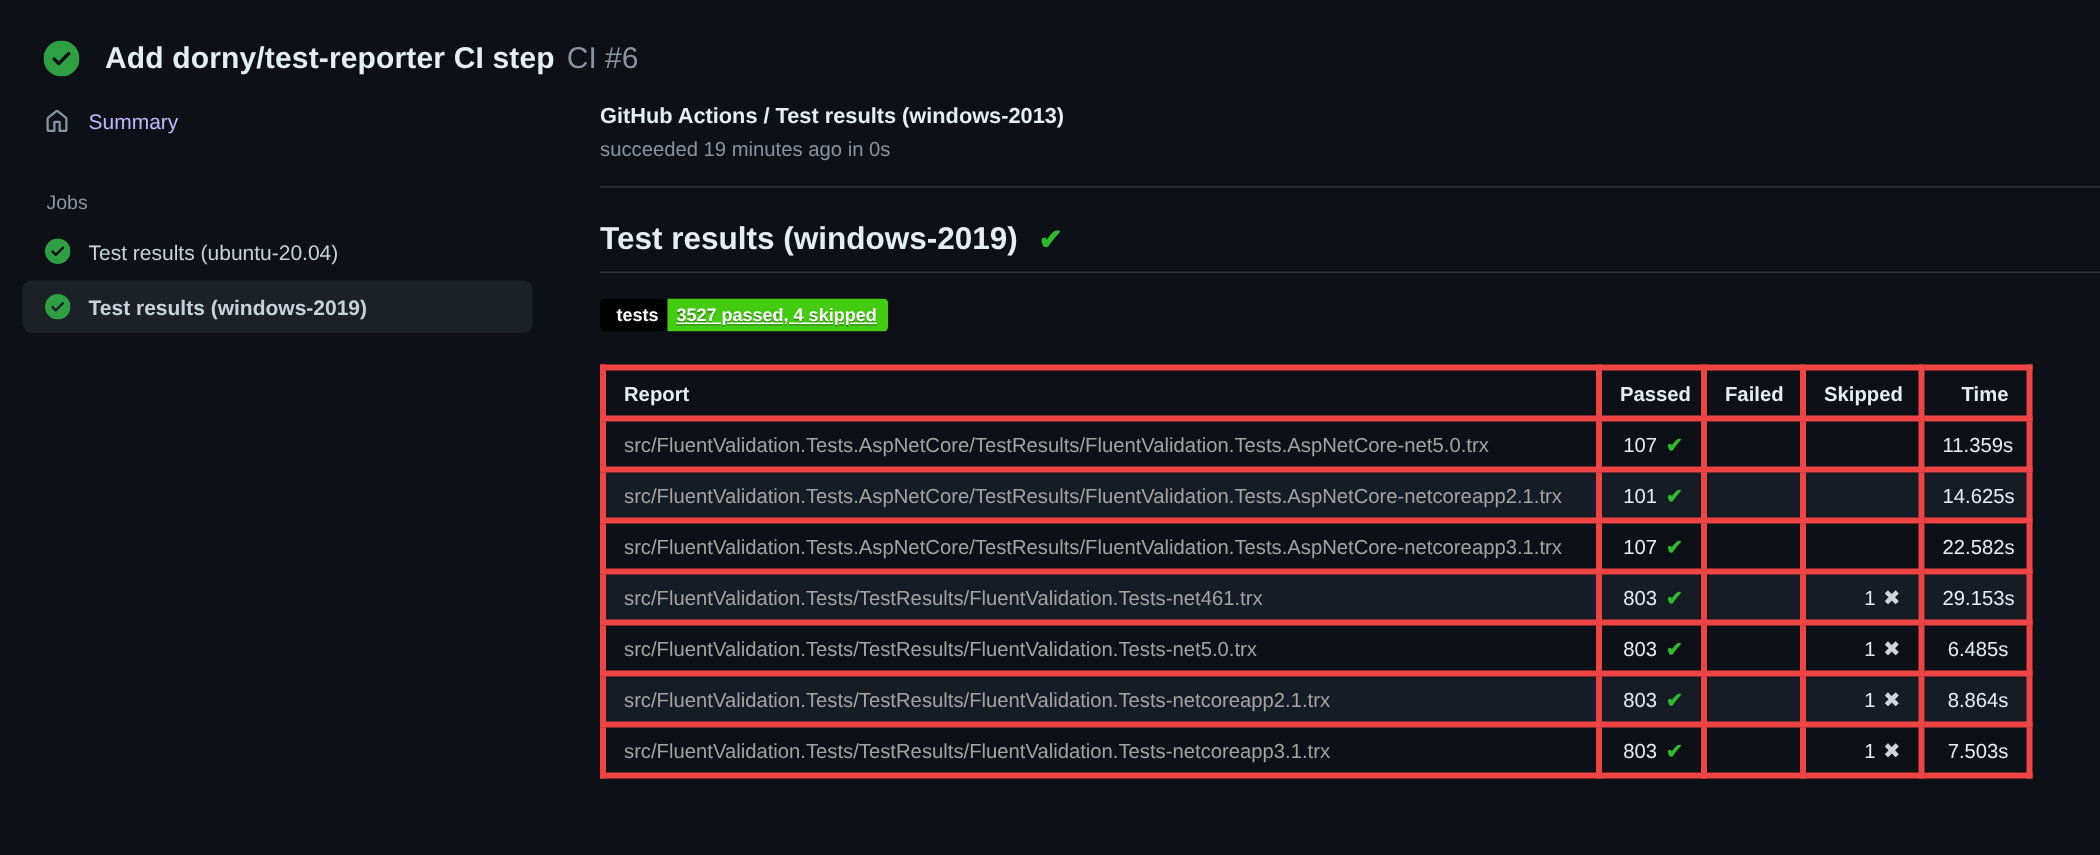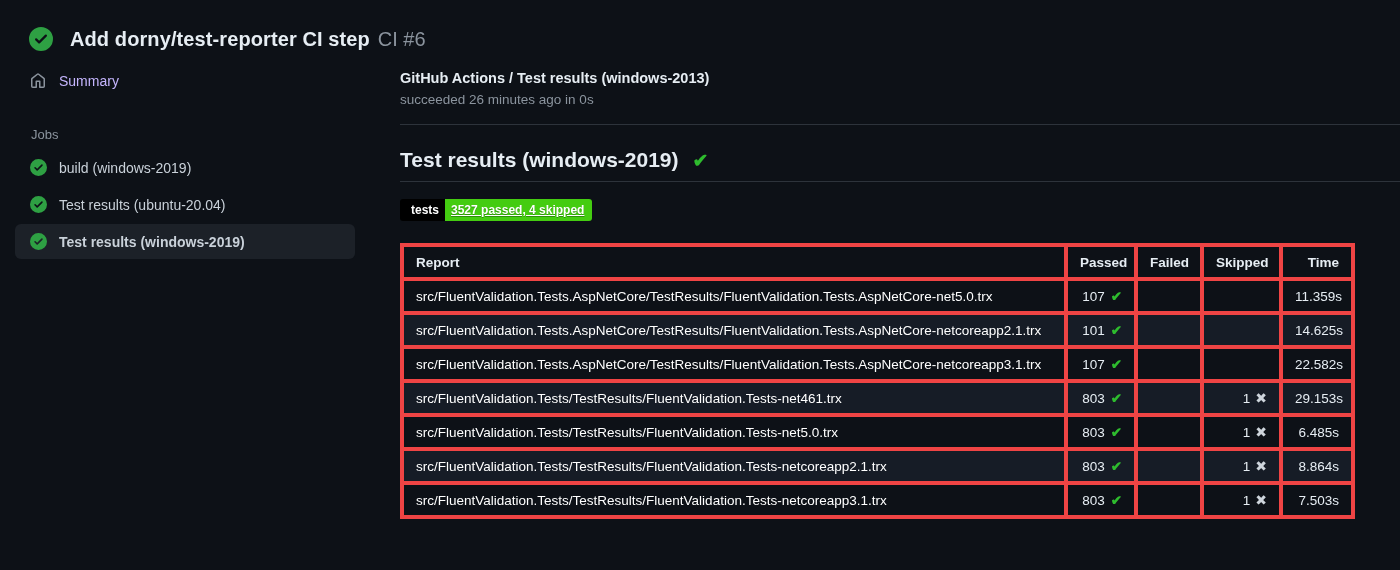--- a/index.html
+++ b/index.html
@@ -82,21 +82,21 @@
     border: 4px solid #ef4444;
     padding: 7px 12px;
     height: 34px;
     white-space: nowrap; overflow: hidden;
   }
   .report-table th { color: #e6edf3; font-weight: bold; }
   .report-table th.col-report { text-align: left; }
   .report-table th.col-num, .report-table td.cell-num { text-align: right; }
   .report-table tbody tr:nth-child(even) { background: #161c26; }
   .report-table td.cell-num { color: #e6edf3; }
-  .report-link { color: #ffffff; text-decoration: none; cursor: pointer; }
+  .report-link { color: #a3a3a3; text-decoration: none; cursor: pointer; }
   .pass-icon { color: #2ebc2e; font-weight: bold; margin-left: 6px; }
   .skip-icon { color: #ced5dc; margin-left: 5px; font-size: 14px; }
 </style>
 </head>
 <body>
 
 <div class="app-header">
   <svg class="status-icon" viewBox="0 0 16 16">
     <path fill="#2ea043" d="M8 16A8 8 0 1 1 8 0a8 8 0 0 1 0 16Zm3.78-9.72a.751.751 0 0 0-.018-1.042.751.751 0 0 0-1.042-.018L6.75 9.19 5.28 7.72a.751.751 0 0 0-1.042.018.751.751 0 0 0-.018 1.042l2 2a.75.75 0 0 0 1.06 0Z"></path>
   </svg>
@@ -108,44 +108,38 @@
 
   <div class="sidebar">
     <div class="summary-item">
       <svg class="nav-icon" viewBox="0 0 16 16">
         <path fill="#8b949e" d="M6.906.664a1.749 1.749 0 0 1 2.187 0l5.25 4.2c.415.332.657.835.657 1.367v7.019A1.75 1.75 0 0 1 13.25 15h-3.5a.75.75 0 0 1-.75-.75V9H7v5.25a.75.75 0 0 1-.75.75h-3.5A1.75 1.75 0 0 1 1 13.25V6.23c0-.531.242-1.034.657-1.366l5.25-4.2Zm1.25 1.171a.25.25 0 0 0-.312 0l-5.25 4.2a.25.25 0 0 0-.094.196v7.019c0 .138.112.25.25.25H5.5V8.25a.75.75 0 0 1 .75-.75h3.5a.75.75 0 0 1 .75.75v5.25h2.75a.25.25 0 0 0 .25-.25V6.23a.25.25 0 0 0-.094-.195l-5.25-4.2Z"></path>
       </svg>
       <span>Summary</span>
     </div>
     <div class="jobs-heading">Jobs</div>
     <ul class="job-list">
-        <li class="job-item">
-    <svg class="job-status-icon" viewBox="0 0 16 16">
-      <path fill="#2ea043" d="M8 16A8 8 0 1 1 8 0a8 8 0 0 1 0 16Zm3.78-9.72a.751.751 0 0 0-.018-1.042.751.751 0 0 0-1.042-.018L6.75 9.19 5.28 7.72a.751.751 0 0 0-1.042.018.751.751 0 0 0-.018 1.042l2 2a.75.75 0 0 0 1.06 0Z"></path>
-    </svg>
-    <span>build (windows-2019)</span>
-  </li>
         <li class="job-item">
     <svg class="job-status-icon" viewBox="0 0 16 16">
       <path fill="#2ea043" d="M8 16A8 8 0 1 1 8 0a8 8 0 0 1 0 16Zm3.78-9.72a.751.751 0 0 0-.018-1.042.751.751 0 0 0-1.042-.018L6.75 9.19 5.28 7.72a.751.751 0 0 0-1.042.018.751.751 0 0 0-.018 1.042l2 2a.75.75 0 0 0 1.06 0Z"></path>
     </svg>
     <span>Test results (ubuntu-20.04)</span>
   </li>
         <li class="job-item selected">
     <svg class="job-status-icon" viewBox="0 0 16 16">
       <path fill="#2ea043" d="M8 16A8 8 0 1 1 8 0a8 8 0 0 1 0 16Zm3.78-9.72a.751.751 0 0 0-.018-1.042.751.751 0 0 0-1.042-.018L6.75 9.19 5.28 7.72a.751.751 0 0 0-1.042.018.751.751 0 0 0-.018 1.042l2 2a.75.75 0 0 0 1.06 0Z"></path>
     </svg>
     <span>Test results (windows-2019)</span>
   </li>
       </ul>
   </div>
 
   <div class="main">
     <div class="check-title">GitHub Actions / Test results (windows-2013)</div>
-    <div class="check-subtitle">succeeded 26 minutes ago in 0s</div>
+    <div class="check-subtitle">succeeded 19 minutes ago in 0s</div>
     <hr class="divider">
 
     <div class="section-heading">
       <span class="section-title">Test results (windows-2019)</span>
       <span class="section-check">✔</span>
     </div>
 
     <div class="badge">
       <span class="badge-label">tests</span>
       <span class="badge-value">3527 passed, 4 skipped</span>

